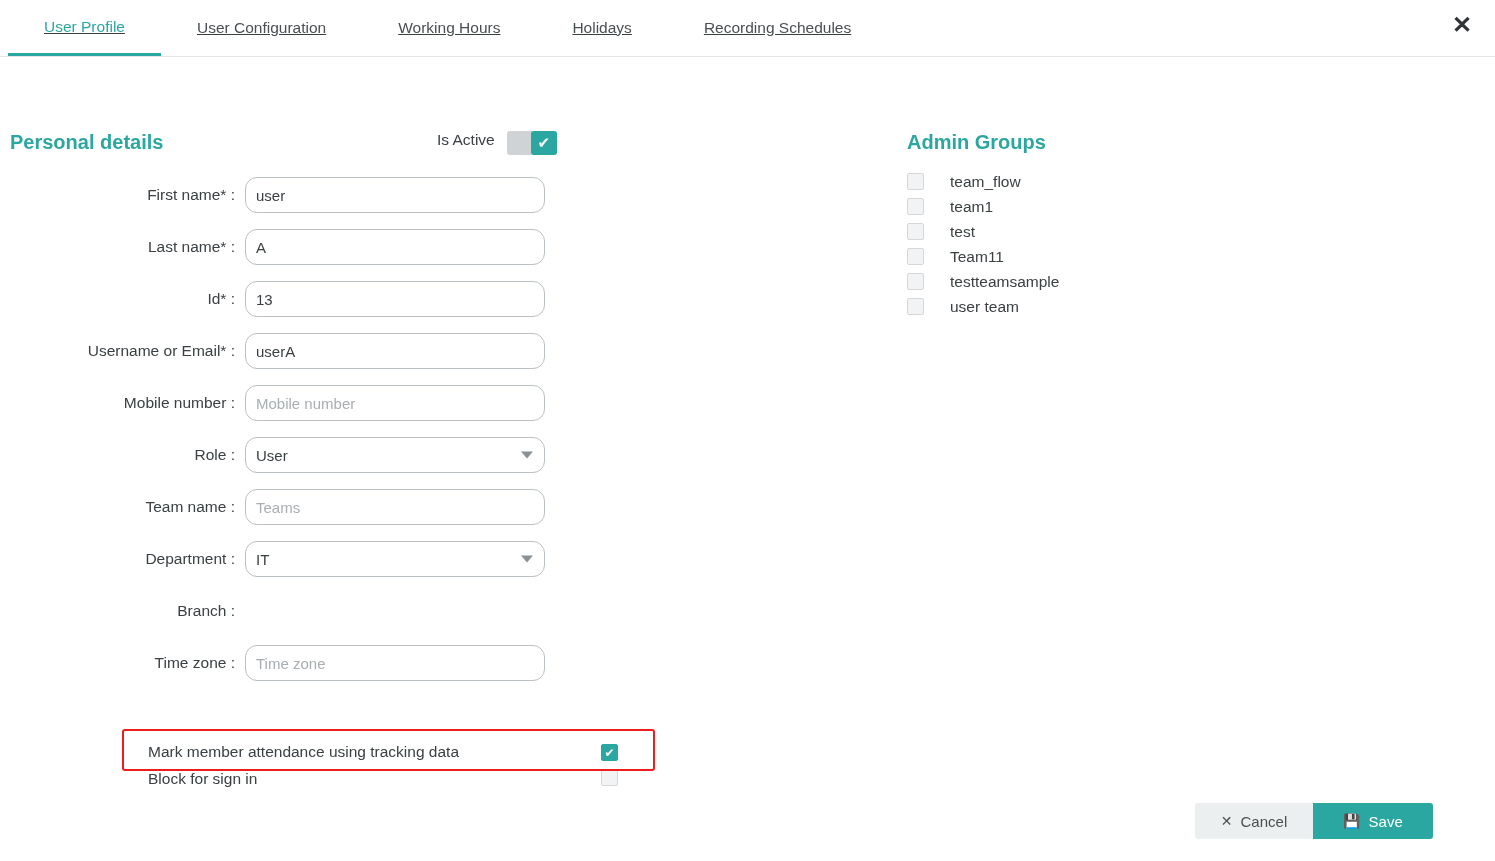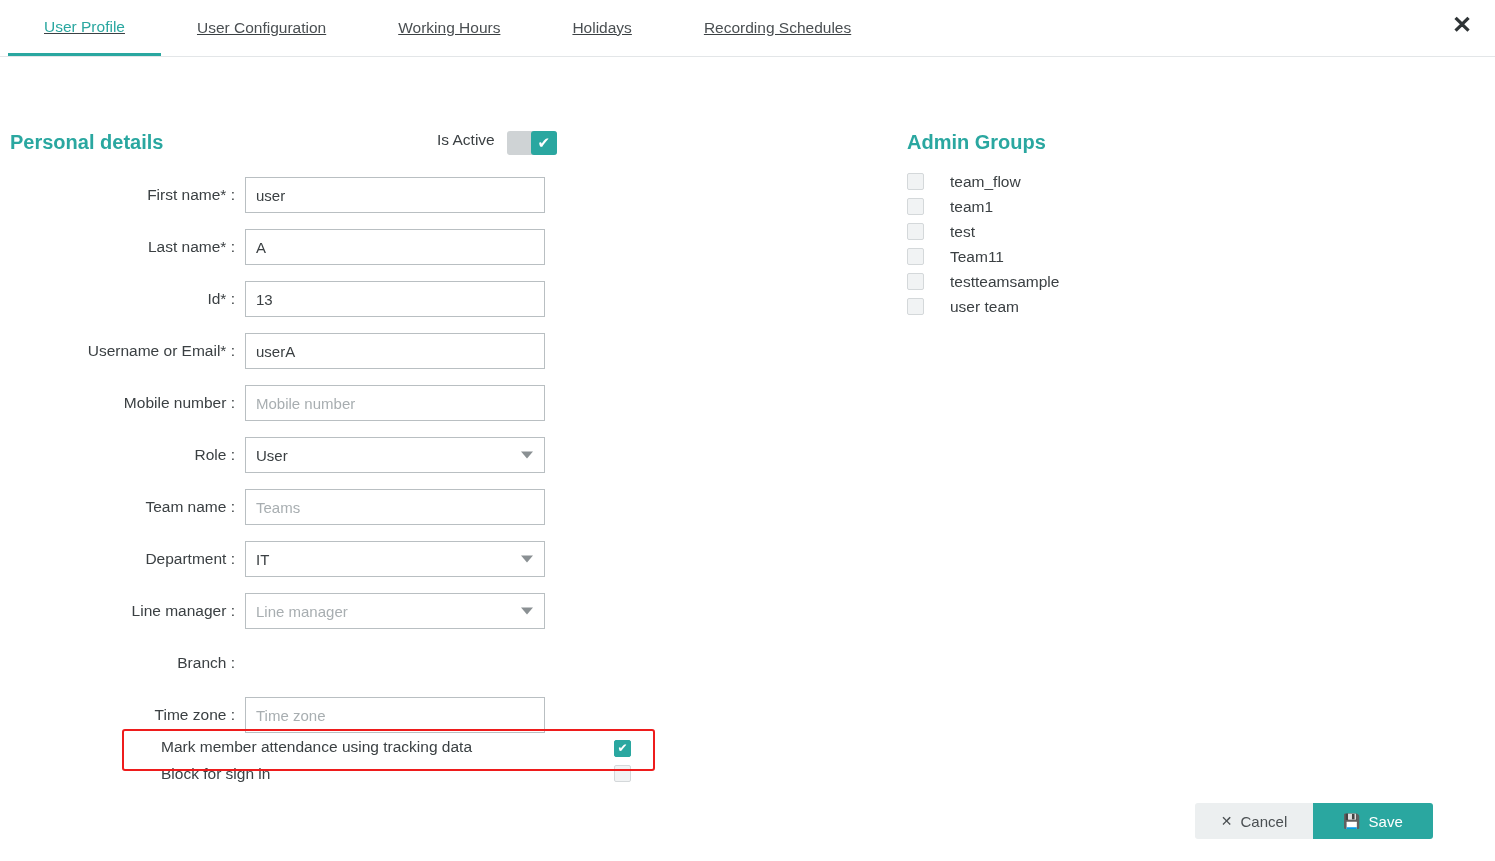--- a/index.html
+++ b/index.html
@@ -119,21 +119,21 @@
   }
   .field {
     position: relative;
     width: 300px;
     height: 36px;
   }
   .field input, .field .select {
     width: 300px;
     height: 36px;
     border: 1px solid #b9bfc2;
-    border-radius: 0;
+    border-radius: 12px;
     padding: 0 10px;
     font-size: 15px;
     font-family: "Liberation Sans", sans-serif;
     color: #3b4043;
     background: #fff;
     outline: none;
     display: flex;
     align-items: center;
   }
   .field input::placeholder { color: #a8aeb1; }
@@ -146,25 +146,25 @@
     width: 0; height: 0;
     border-left: 6px solid transparent;
     border-right: 6px solid transparent;
     border-top: 7px solid #8a9093;
     pointer-events: none;
   }
 
   
   .cbrow {
     display: flex;
-    align-items: flex-start;
+    align-items: center;
     height: 28px;
     width: 540px;
     position: absolute;
-    left: 16px;
+    left: 3px;
   }
   .cbrow .cbtext {
     font-size: 15.5px;
     color: #3b4043;
     padding-left: 145px;
   }
   .cbrow .cbbox-wrap {
     position: absolute;
     left: 598px;
   }
@@ -342,29 +342,20 @@
       <div class="row">
         <div class="label">Department :</div>
         <div class="field">
           <div class="select">
               <span>IT</span>
             </div>
           <div class="caret"></div>
         </div>
       </div>
 
-      <div class="row">
-        <div class="label">Line manager :</div>
-        <div class="field">
-          <div class="select">
-              <span class="placeholder">Line manager</span>
-            </div>
-          <div class="caret"></div>
-        </div>
-      </div>
 
       <div class="row">
         <div class="label">Branch :</div>
       </div>
 
       <div class="row">
         <div class="label">Time zone :</div>
         <div class="field">
           <input type="text" placeholder="Time zone" style="">
         </div>

